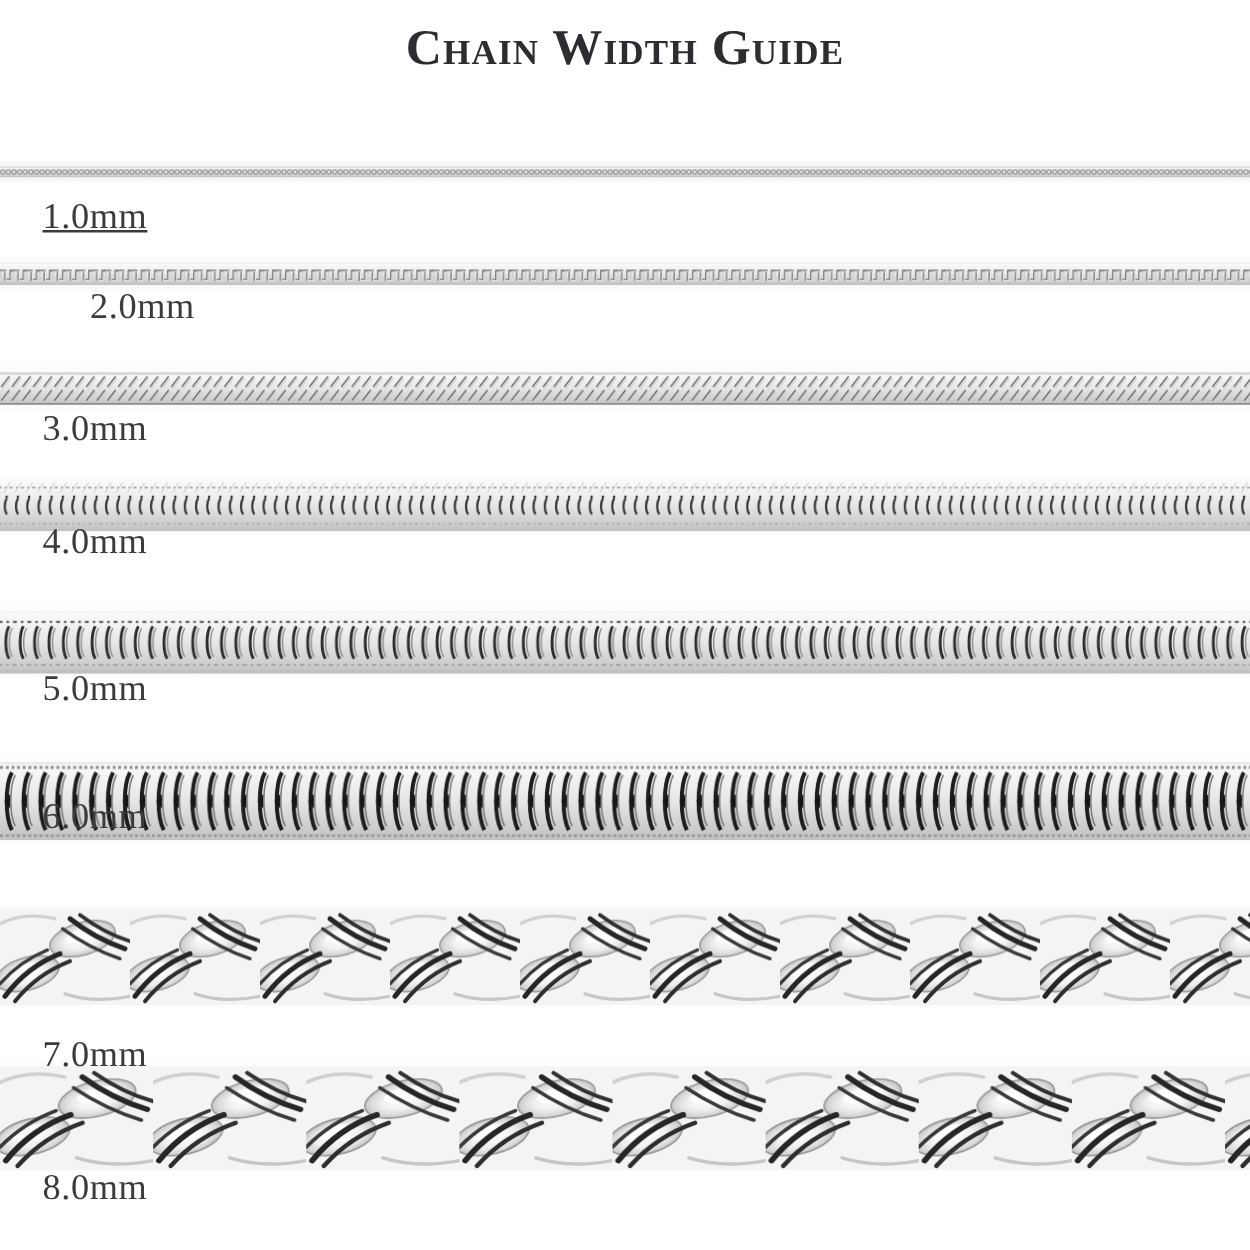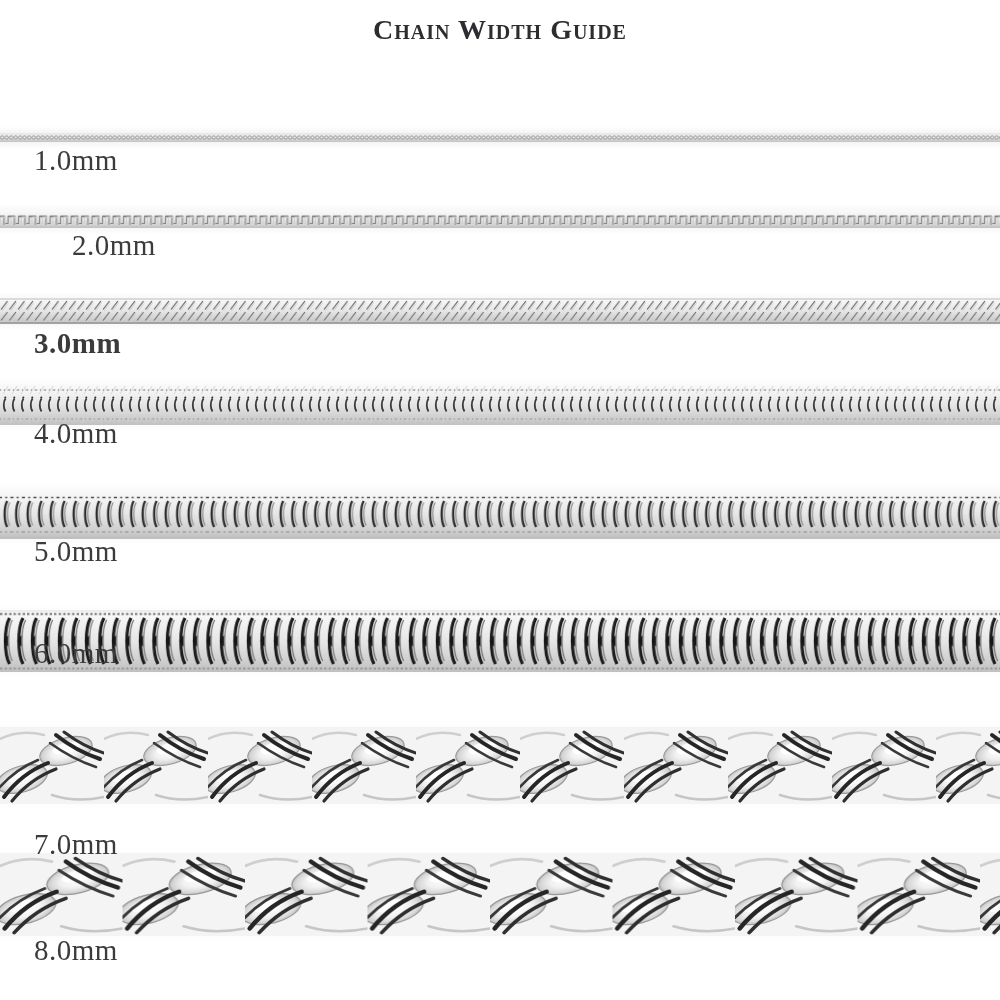--- a/index.html
+++ b/index.html
@@ -7,35 +7,35 @@
     width:1000px;height:1000px;
     background:#ffffff;
     position:relative;
     overflow:hidden;
     font-family:"Liberation Serif","DejaVu Serif",serif;
   }
   .page{position:absolute;inset:0;width:1000px;height:1000px;}
   .title{
     position:absolute;top:14px;left:0;width:1000px;
     text-align:center;
-    font-size:28px;font-weight:600;
+    font-size:40px;font-weight:600;
     font-variant:small-caps;
     letter-spacing:1px;
     color:#2d2d31;
     margin:0;
   }
   .chains-svg{position:absolute;left:0;top:0;}
   .size-label{
     position:absolute;left:34px;
     font-size:29px;line-height:30px;
     color:#3b3b3b;
     letter-spacing:0.5px;
     white-space:nowrap;
   }
-  .lbl-1{top:145px;} .lbl-2{top:230px;margin-left:38px;} .lbl-3{top:328px;font-weight:bold;} .lbl-4{top:418px;text-align:center;}
+  .lbl-1{top:158px;text-decoration:underline;} .lbl-2{top:230px;margin-left:38px;} .lbl-3{top:328px;} .lbl-4{top:418px;text-align:center;}
   .lbl-5{top:536px;} .lbl-6{top:638px;} .lbl-7{top:829px;} .lbl-8{top:935px;font-family:Liberation Serif, serif;}
 </style>
 </head>
 <body>
 
 <div class="page">
 
   <h1 class="title">Chain Width Guide</h1>
 
   <svg class="chains-svg" width="1000" height="1000">

